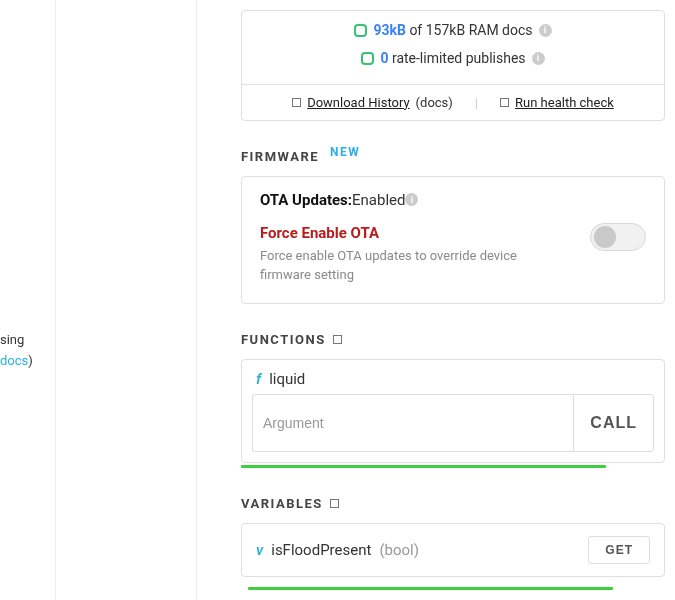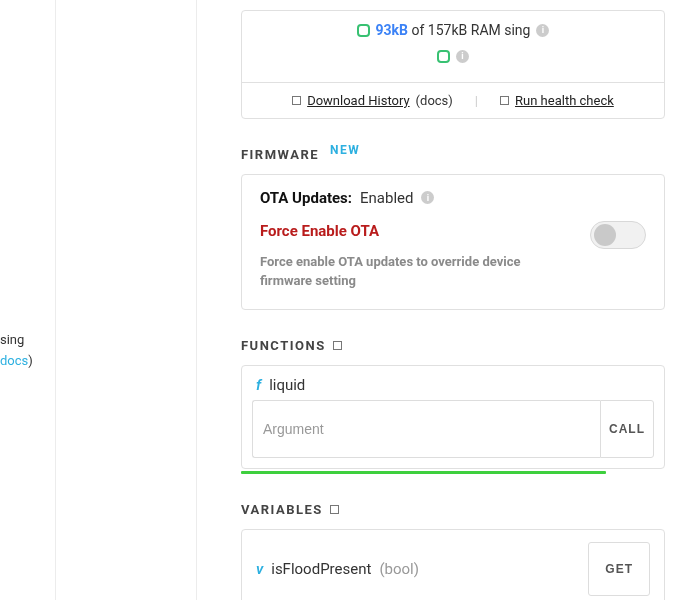--- a/index.html
+++ b/index.html
@@ -20,41 +20,41 @@
   .info-ic { width: 13px; height: 13px; border-radius: 50%; background: #ccc; color: #fff; font-size: 9px; font-weight: 700; display: inline-flex; align-items: center; justify-content: center; }
   .panel-footer { border-top: 1px solid #e0e0e0; padding: 10px 12px; display: flex; justify-content: center; gap: 22px; font-size: 13px; color: #333; }
   .panel-footer a { color: #222; text-decoration: underline; }
   .panel-footer .grp { display: inline-flex; align-items: center; gap: 6px; }
   .chk { width: 9px; height: 9px; border: 1px solid #777; display: inline-block; }
   .nolink { text-decoration: none; }
 
   .section-label { font-size: 13px; letter-spacing: 1.5px; font-weight: 700; color: #444; margin: 28px 0 12px 0; display: flex; align-items: center; gap: 7px; }
   .badge-new { color: #2db0e0; font-size: 12px; font-weight: 700; letter-spacing: 1.5px; margin-left: 4px; position: relative; top: -4px; }
 
-  .fw-row1 { font-size: 15px; display: flex; align-items: center; gap: 8px; margin-bottom: 14px; }
+  .fw-row1 { font-size: 15px; display: flex; align-items: center; margin-bottom: 14px; }
   .fw-row1 strong { font-weight: 700; color: #111; }
   .fw-row2 { display: flex; align-items: flex-start; justify-content: space-between; gap: 16px; }
   .fw-left strong { font-weight: 700; color: #b91c1c; font-size: 15px; }
-  .fw-desc { color: #8a8a8a; font-size: 13px; line-height: 1.5; margin-top: 12px; max-width: 300px; font-weight: bold; }
+  .fw-desc { color: #8a8a8a; font-size: 13px; line-height: 1.5; margin-top: 4px; max-width: 300px; }
   .toggle { width: 56px; height: 28px; border-radius: 14px; border: 1px solid #d8d8d8; background: #f1f1f1; position: relative; flex-shrink: 0; cursor: pointer; }
   .toggle .knob { width: 22px; height: 22px; background: #c9c9c9; border-radius: 50%; position: absolute; top: 2px; left: 3px; }
 
   .func-head { padding: 10px 14px 6px 14px; font-size: 15px; display: flex; align-items: center; gap: 8px; }
   .sym-f { color: #2db0e0; font-style: italic; font-weight: 600; }
   .sym-v { color: #2db0e0; font-style: italic; font-weight: 600; }
   .func-input-row { display: flex; padding: 0 10px 10px 10px; gap: 0; }
   .arg-input { flex: 1; border: 1px solid #ddd; border-right: none; border-radius: 3px 0 0 3px; padding: 20px 10px; font-size: 14px; color: #333; outline: none; }
   .arg-input::placeholder { color: #999; }
-  .call-btn { border: 1px solid #ddd; border-radius: 0 3px 3px 0; background: #fff; padding: 0 8px; font-size: 12px; letter-spacing: 1px; font-weight: 600; color: #555; cursor: pointer; }
+  .call-btn { border: 1px solid #ddd; border-radius: 0 3px 3px 0; background: #fff; padding: 0 16px; font-size: 16px; letter-spacing: 1px; font-weight: 600; color: #555; cursor: pointer; }
   .greenbar { height: 3px; background: #3ecf3e; margin: 0 0 0 0; border-radius: 1px; }
 
   .var-panel { display: flex; align-items: center; justify-content: space-between; padding: 12px 14px; }
   .var-left { display: flex; align-items: center; gap: 8px; font-size: 15px; }
   .var-type { color: #999; }
-  .get-btn { border: 1px solid #ddd; border-radius: 3px; background: #fff; padding: 19px 16px; font-size: 12px; letter-spacing: 1px; font-weight: 600; color: #555; cursor: pointer; }
+  .get-btn { border: 1px solid #ddd; border-radius: 3px; background: #fff; padding: 6px 16px; font-size: 12px; letter-spacing: 1px; font-weight: 600; color: #555; cursor: pointer; }
 </style>
 </head>
 <body>
 
 <div class="root">
 
   <div class="ls">
     <span>sing</span><br>
     <span class="docslink">docs</span><span>)</span>
   </div>
@@ -64,26 +64,30 @@
   <div class="main">
 
     <div class="panel">
       <div class="stats">
         <span class="row">
           <span class="ring"></span>
           <span>
             <strong>93kB</strong>
             <span>of</span>
             <span>157kB</span>
-            <span>RAM sing</span>
+            <span>RAM docs</span>
           </span>
           <span class="info-ic">i</span>
         </span><br>
         <span class="row">
           <span class="ring"></span>
+          <span>
+            <strong>0</strong>
+            <span>rate-limited publishes</span>
+          </span>
           <span class="info-ic">i</span>
         </span>
       </div>
       <div class="panel-footer">
         <span class="grp">
           <span class="chk"></span>
           <a href="#">Download History</a>
           <span class="nolink">(<span>docs</span>)</span>
         </span>
         <span style="color:#ccc;">|</span>

